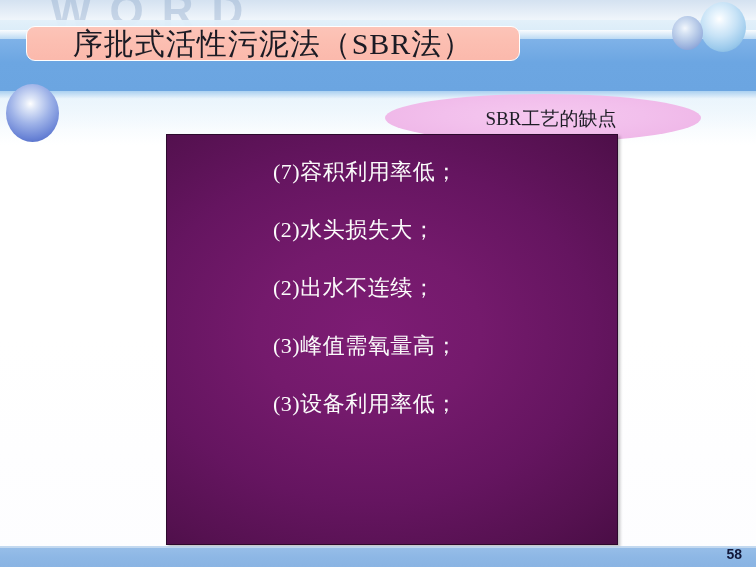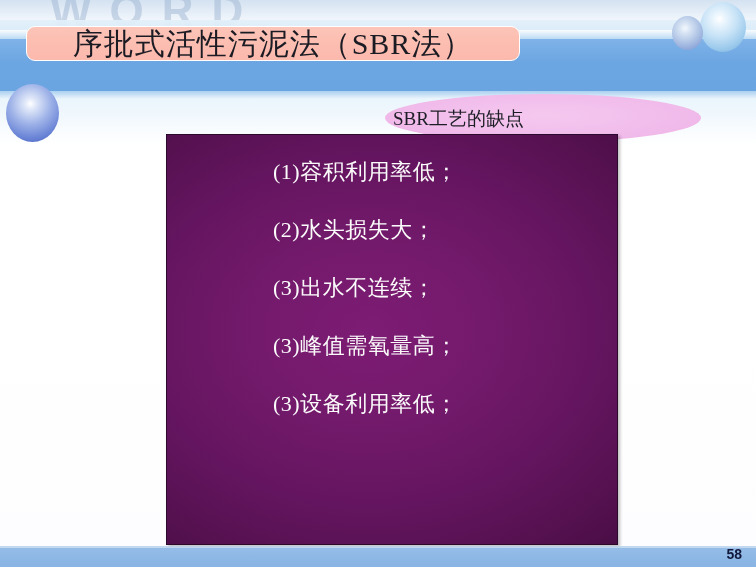--- a/index.html
+++ b/index.html
@@ -137,21 +137,21 @@
 
   
   .pink-ellipse {
     position: absolute;
     left: 385px; top: 94px;
     width: 316px; height: 48px;
     border-radius: 50%;
     background: radial-gradient(ellipse at 50% 45%, #f5c8ef 0%, #f2bfec 45%, #efb7e8 78%, #eeb4e7 100%);
     display: flex;
     align-items: center;
-    justify-content: flex-start;
+    justify-content: center;
   }
   .pink-ellipse .callout-text {
     font-family: "Liberation Serif", "DejaVu Serif", serif;
     font-size: 19px;
     color: #1d1d26;
     white-space: nowrap;
     position: relative;
     top: 1px;
     left: 8px;
   }
@@ -243,23 +243,23 @@
   <div class="title-banner">
     <span class="title-text">序批式活性污泥法（SBR法）</span>
   </div>
 
   <div class="pink-ellipse">
     <span class="callout-text">SBR工艺的缺点</span>
   </div>
 
   <div class="content-box">
     <ul class="content-list">
-      <li>(1)容积利用率低；</li>
+      <li>(7)容积利用率低；</li>
       <li>(2)水头损失大；</li>
-      <li>(3)出水不连续；</li>
+      <li>(2)出水不连续；</li>
       <li>(3)峰值需氧量高；</li>
       <li>(3)设备利用率低；</li>
     </ul>
   </div>
 
   <div class="footer-bar-hairline"></div>
   <div class="footer-bar"></div>
   <div class="page-number">58</div>
 
 </div>

